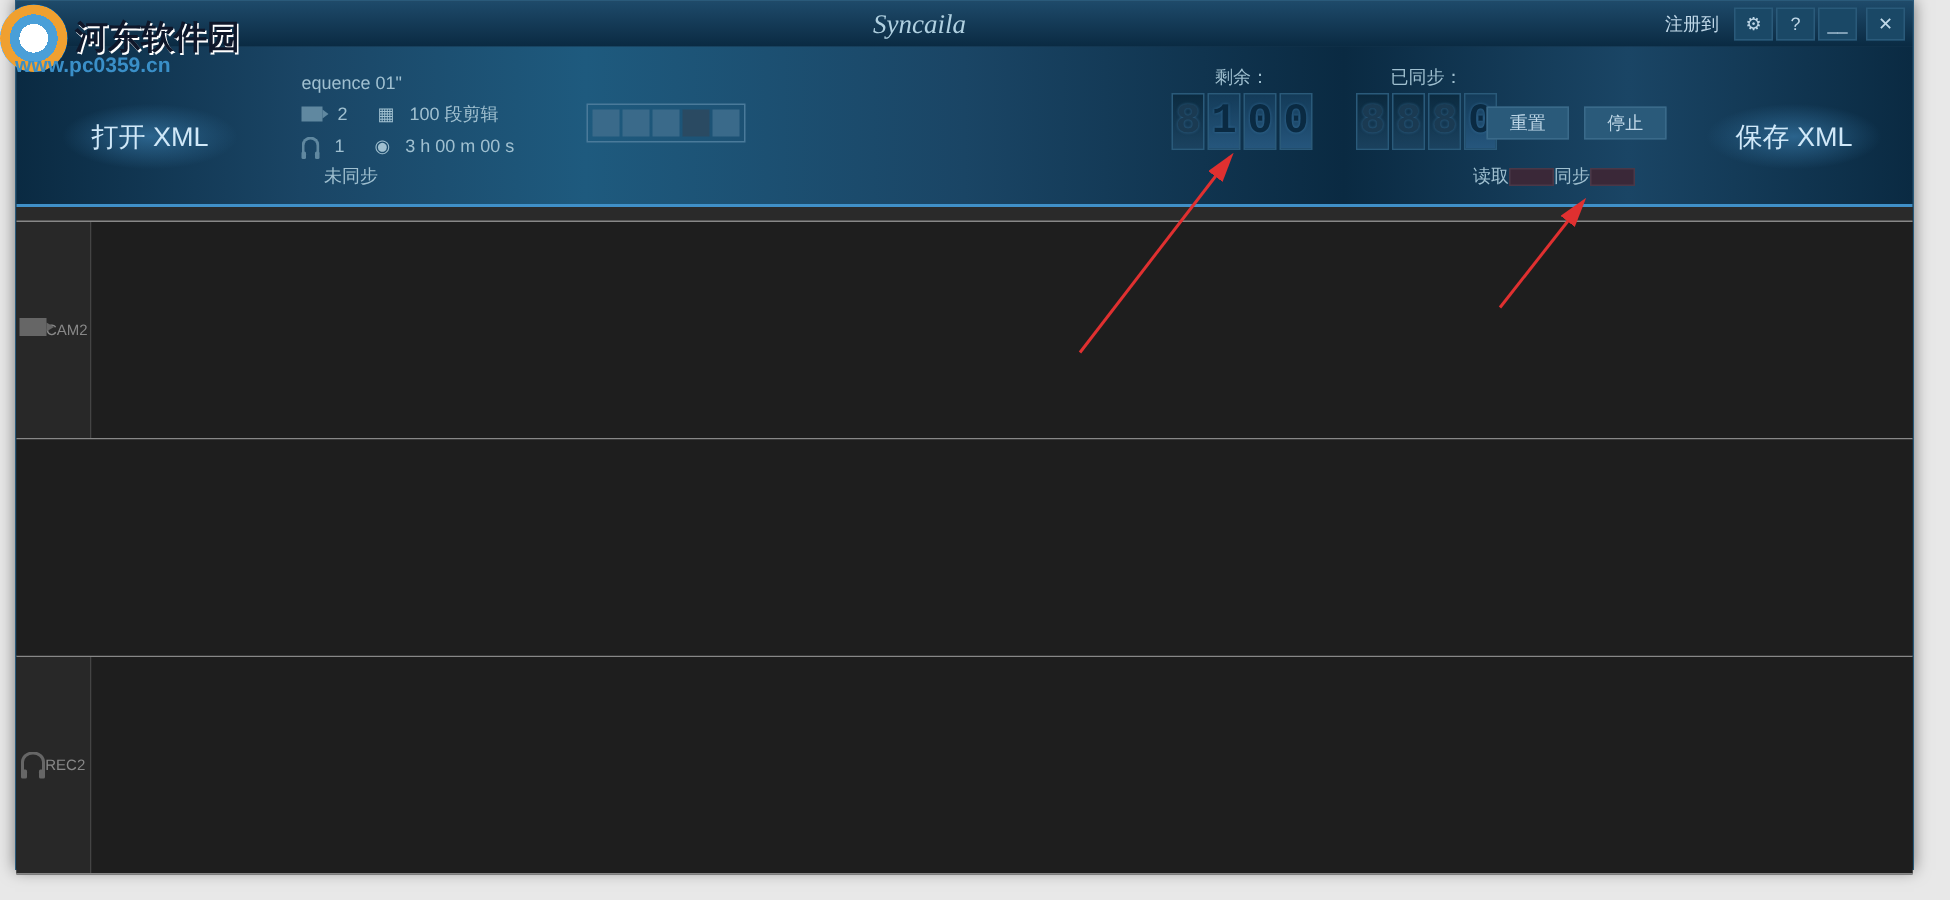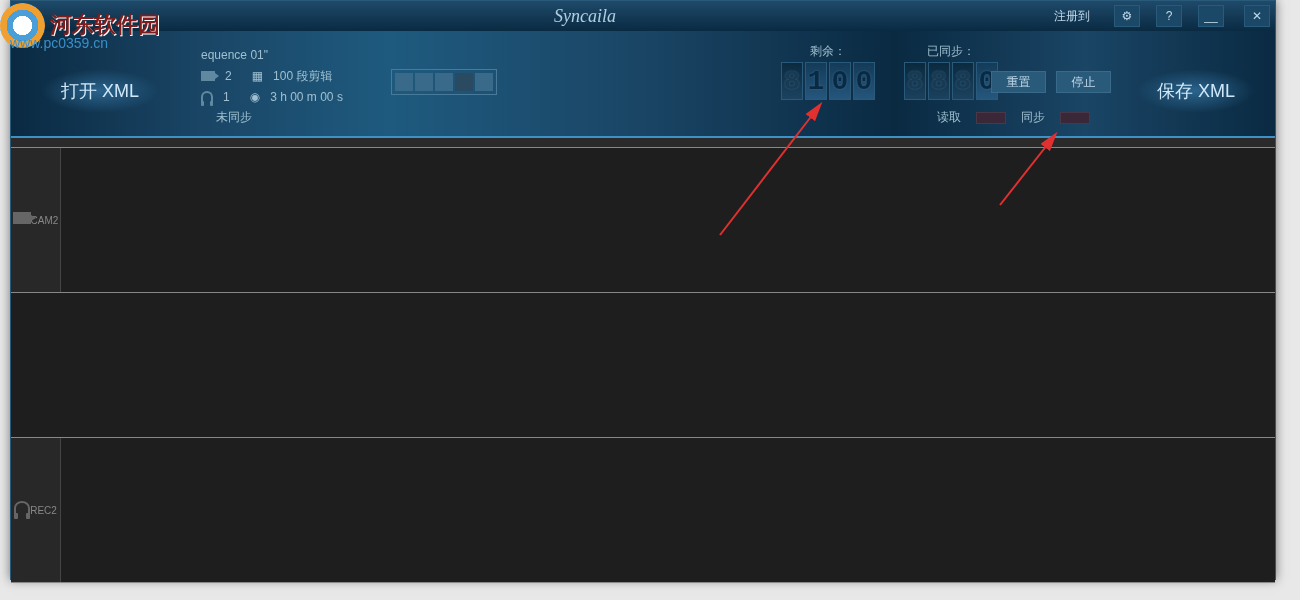--- a/index.html
+++ b/index.html
@@ -1,28 +1,28 @@
 <!DOCTYPE html>
 <html><head>
 <meta charset="utf-8">
 <style>
 * { margin: 0; padding: 0; box-sizing: border-box; font-family: "Microsoft YaHei", Arial, sans-serif; }
 body { width: 1300px; height: 600px; background: #e8e8e8; overflow: hidden; position: relative; }
 
 .watermark { position: absolute; top: 0; left: 0; z-index: 1000; pointer-events: none; }
 .watermark-logo { width: 180px; height: 50px; display: flex; align-items: center; }
 .watermark-icon { width: 45px; height: 45px; background: radial-gradient(circle, #fff 30%, #4a9fd8 30%, #4a9fd8 50%, #f0a030 50%, #f0a030 70%, #4a9fd8 70%); border-radius: 50%; position: relative; }
-.watermark-text { font-size: 22px; font-weight: bold; color: #7f1d1d; margin-left: 5px; text-shadow: 1px 1px 0 #fff; }
-.watermark-url { position: absolute; top: 35px; left: 10px; font-size: 14px; color: #3a8fc8; font-weight: normal; }
+.watermark-text { font-size: 22px; font-weight: bold; color: #0f172a; margin-left: 5px; text-shadow: 1px 1px 0 #fff; }
+.watermark-url { position: absolute; top: 35px; left: 10px; font-size: 14px; color: #3a8fc8; font-weight: bold; }
 
 .app-window { position: absolute; top: 0; left: 10px; width: 1266px; height: 580px; background: #1a3a52; border: 1px solid #2a5a7a; box-shadow: 0 0 10px rgba(0,0,0,0.5); }
 
 .titlebar { height: 30px; background: linear-gradient(to bottom, #1e4a6a, #0a2a42); display: flex; align-items: center; justify-content: space-between; padding: 0 5px; }
 .title-logo { flex: 1; text-align: center; font-family: cursive; font-size: 18px; color: #b0d0e0; font-style: italic; }
-.title-right { display: flex; align-items: center; gap: 16px; }
+.title-right { display: flex; align-items: center; gap: 2px; }
 .title-text { color: #c0d8e8; font-size: 12px; margin-right: 8px; }
 .title-btn { width: 26px; height: 22px; background: #1a4866; border: 1px solid #2a5a7a; display: flex; align-items: center; justify-content: center; color: #c0d8e8; font-size: 12px; cursor: pointer; }
 .title-btn.close { margin-left: 4px; }
 
 .toolbar { height: 105px; background: linear-gradient(to right, #0a2a42 0%, #1a4565 15%, #1e5a7e 30%, #1a4565 50%, #0a2a42 70%, #1a4565 85%, #0a2a42 100%); display: flex; align-items: center; position: relative; }
 
 .btn-open { position: absolute; left: 30px; top: 38px; color: #d0e8f8; font-size: 18px; background: radial-gradient(ellipse, rgba(60,130,180,0.6), transparent 70%); padding: 10px 20px; cursor: pointer; border-radius: 50%; }
 .btn-save { position: absolute; right: 20px; top: 38px; color: #d0e8f8; font-size: 18px; background: radial-gradient(ellipse, rgba(60,130,180,0.6), transparent 70%); padding: 10px 20px; cursor: pointer; border-radius: 50%; }
 
 .info-section { position: absolute; left: 190px; top: 15px; color: #a0c0d0; font-size: 12px; }
@@ -44,21 +44,21 @@
 .counter-section { position: absolute; left: 770px; top: 12px; display: flex; gap: 29px; }
 .counter-block { text-align: center; }
 .counter-label { color: #a0c0d0; font-size: 12px; margin-bottom: 2px; }
 .counter-digits { display: flex; gap: 2px; }
 .digit { width: 22px; height: 38px; background: linear-gradient(to bottom, rgba(10,40,60,0.8), rgba(30,70,100,0.8)); border: 1px solid #2a5a7a; display: flex; align-items: center; justify-content: center; font-family: 'Courier New', monospace; font-size: 28px; color: #1a3a52; font-weight: bold; text-shadow: 0 0 2px rgba(80,150,200,0.5); }
 .digit.active { color: #0a2a42; background: linear-gradient(to bottom, rgba(20,60,90,0.9), rgba(40,90,130,0.9)); }
 
 .action-btns { position: absolute; left: 980px; top: 40px; display: flex; gap: 10px; }
 .action-btn { width: 55px; height: 22px; background: #2a5a7a; border: 1px solid #3a6a8a; color: #c0d8e8; font-size: 12px; display: flex; align-items: center; justify-content: center; cursor: pointer; }
 
-.status-row { position: absolute; right: 185px; top: 78px; display: flex; gap: 15px; align-items: center; font-size: 12px; color: #a0c0d0; }
+.status-row { position: absolute; right: 185px; top: 78px; display: flex; align-items: center; font-size: 12px; color: #a0c0d0; }
 .status-bar { width: 30px; height: 12px; background: #3a2838; border: 1px solid #4a3848; display: inline-block; }
 
 .sync-status { position: absolute; left: 205px; top: 78px; color: #a0c0d0; font-size: 12px; }
 
 .timeline-area { position: absolute; top: 135px; left: 0; right: 0; bottom: 0; background: #1a1a1a; border-top: 2px solid #4090c8; }
 .timeline-header { height: 10px; background: #2a2a2a; border-bottom: 1px solid #888; }
 .track { height: 145px; border-bottom: 1px solid #888; display: flex; background: #1e1e1e; }
 .track-label { width: 50px; background: #282828; display: flex; flex-direction: row; align-items: center; justify-content: center; color: #888; font-size: 10px; border-right: 1px solid #444; }
 .track-content { flex: 1; background: #1e1e1e; }
 .track-icon-cam { width: 18px; height: 12px; background: #666; position: relative; margin-bottom: 4px; }

